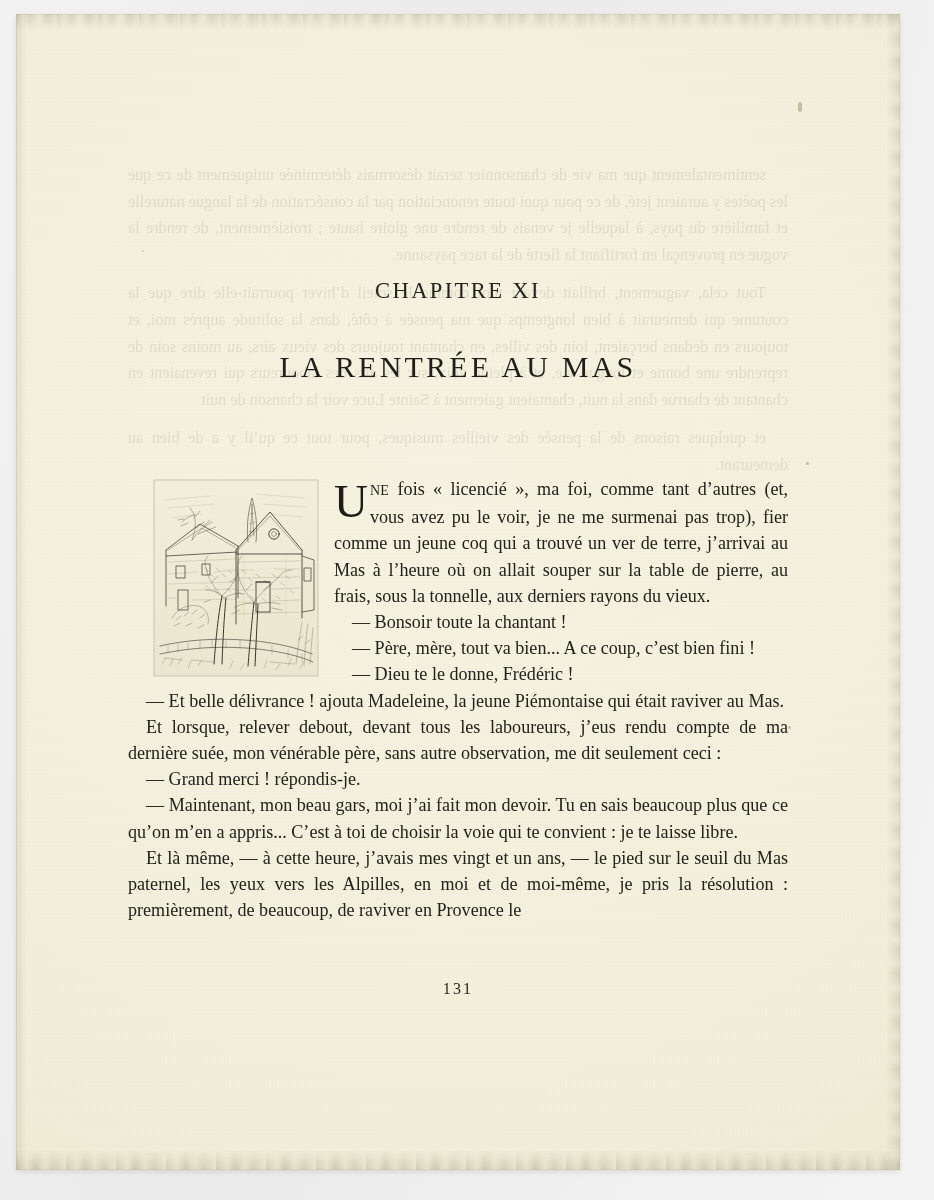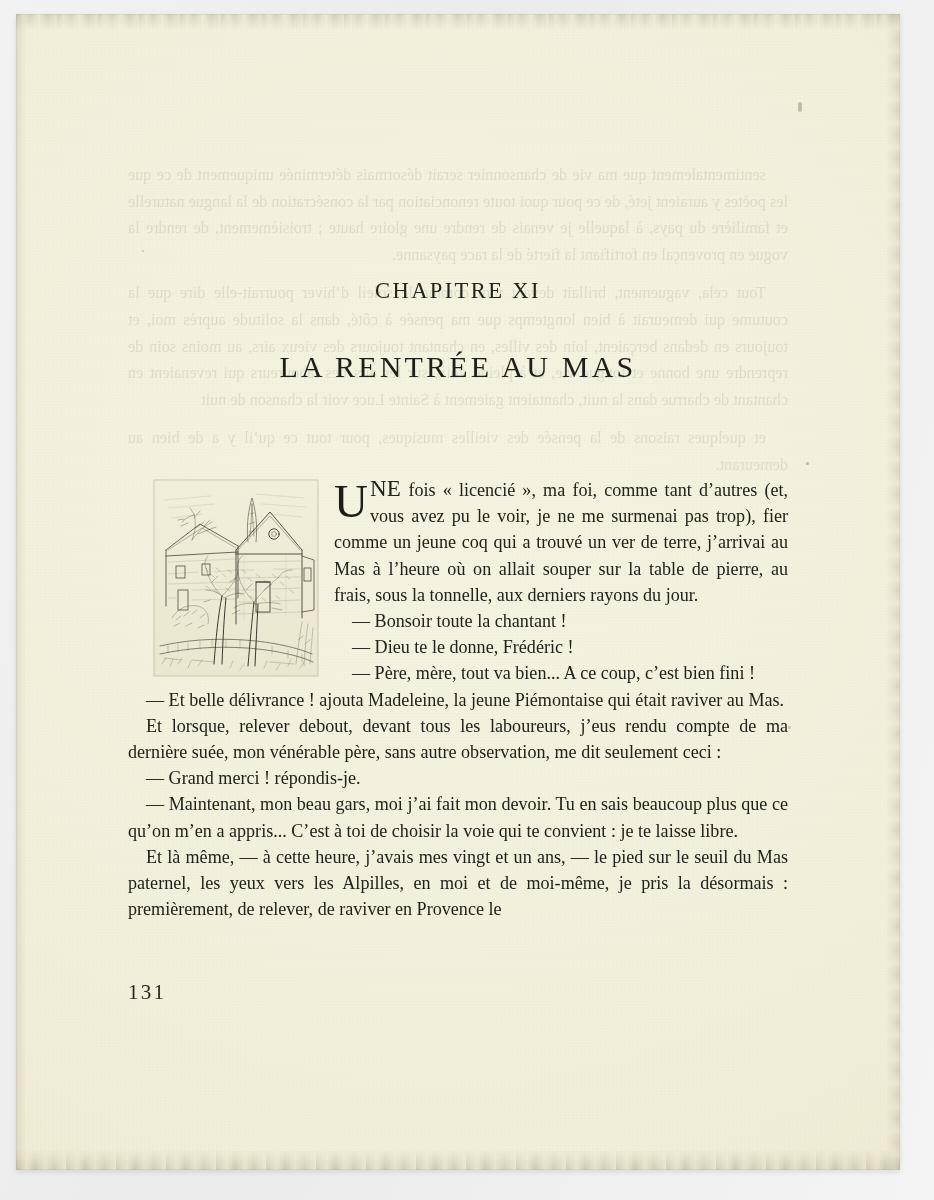--- a/index.html
+++ b/index.html
@@ -176,33 +176,33 @@
     float: left;
     font-size: 47px;
     line-height: 40px;
     padding: 4px 2px 0 0;
     margin-top: 1px;
     font-family: "Liberation Serif", serif;
     color: #1e1c16;
   }
   .smallcaps {
     font-variant: small-caps;
-    font-size: 23px;
+    font-size: 14px;
     letter-spacing: .3px;
   }
 
   .dialogue { text-indent: 18px; }
 
   .folio {
     position: absolute;
     right: 0;
     top: 966px;
     width: 660px;
-    text-align: left;
-    font-size: 21px;
+    text-align: center;
+    font-size: 16px;
     letter-spacing: 2.2px;
     color: #2a2820;
   }
 
   
   .speck { position: absolute; border-radius: 50%; pointer-events: none; }
 </style>
 </head>
 <body>
 
@@ -436,30 +436,30 @@
                 <path d="M144 186 C146 170 148 156 150 144"></path>
                 <path d="M152 188 C153 172 154 158 156 146"></path>
                 <path d="M158 186 C159 172 160 160 161 150"></path>
                 <path d="M146 162 l5 -4"></path>
                   <path d="M153 166 l5 -4"></path>
               </g>
             </g>
           </svg>
         </div>
 
-        <p class="noindent"><span class="dropcap">U</span><span class="smallcaps">NE</span><span> fois « licencié », ma foi, comme tant d’autres (et, vous avez pu le voir, je ne me surmenai pas trop), fier comme un jeune coq qui a trouvé un ver de terre, j’arrivai au Mas à l’heure où on allait souper sur la table de pierre, au frais, sous la tonnelle, aux derniers rayons du jour.</span></p>
+        <p class="noindent"><span class="dropcap">U</span><span class="smallcaps">NE</span><span> fois « licencié », ma foi, comme tant d’autres (et, vous avez pu le voir, je ne me surmenai pas trop), fier comme un jeune coq qui a trouvé un ver de terre, j’arrivai au Mas à l’heure où on allait souper sur la table de pierre, au frais, sous la tonnelle, aux derniers rayons du vieux.</span></p>
 
         <p class="dialogue">— Bonsoir toute la chantant !</p>
+        <p class="dialogue">— Père, mère, tout va bien... A ce coup, c’est bien fini !</p>
         <p class="dialogue">— Dieu te le donne, Frédéric !</p>
-        <p class="dialogue">— Père, mère, tout va bien... A ce coup, c’est bien fini !</p>
         <p class="dialogue">— Et belle délivrance ! ajouta Madeleine, la jeune Piémontaise qui était raviver au Mas.</p>
         <p>Et lorsque, relever debout, devant tous les laboureurs, j’eus rendu compte de ma dernière suée, mon vénérable père, sans autre observation, me dit seulement ceci :</p>
         <p class="dialogue">— Grand merci ! répondis-je.</p>
         <p class="dialogue">— Maintenant, mon beau gars, moi j’ai fait mon devoir. Tu en sais beaucoup plus que ce qu’on m’en a appris... C’est à toi de choisir la voie qui te convient : je te laisse libre.</p>
-        <p>Et là même, — à cette heure, j’avais mes vingt et un ans, — le pied sur le seuil du Mas paternel, les yeux vers les Alpilles, en moi et de moi-même, je pris la désormais : premièrement, de relever, de raviver en Provence le</p>
+        <p>Et là même, — à cette heure, j’avais mes vingt et un ans, — le pied sur le seuil du Mas paternel, les yeux vers les Alpilles, en moi et de moi-même, je pris la résolution : premièrement, de beaucoup, de raviver en Provence le</p>
       </div>
 
       <div class="folio">131</div>
     </div>
 
     <div class="speck" style="left:782px; top:88px; width:4px; height:10px; background:rgba(110,98,70,.35); border-radius:2px;"></div>
     <div class="speck" style="left:790px; top:448px; width:3px; height:3px; background:rgba(120,105,70,.40);"></div>
     <div class="speck" style="left:772px; top:712px; width:2.5px; height:2.5px; background:rgba(120,105,70,.32);"></div>
     <div class="speck" style="left:126px; top:236px; width:2px; height:2px; background:rgba(120,105,70,.28);"></div>
 

